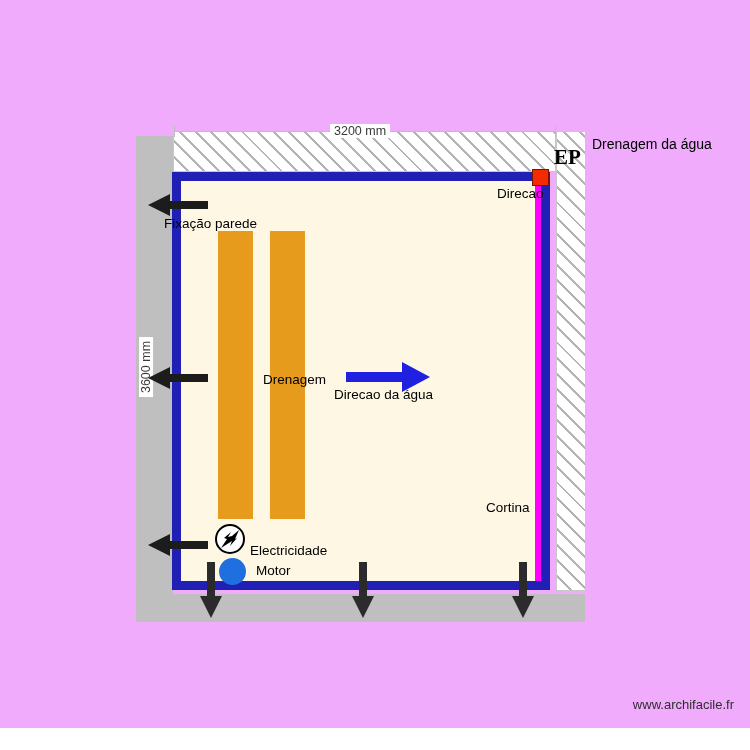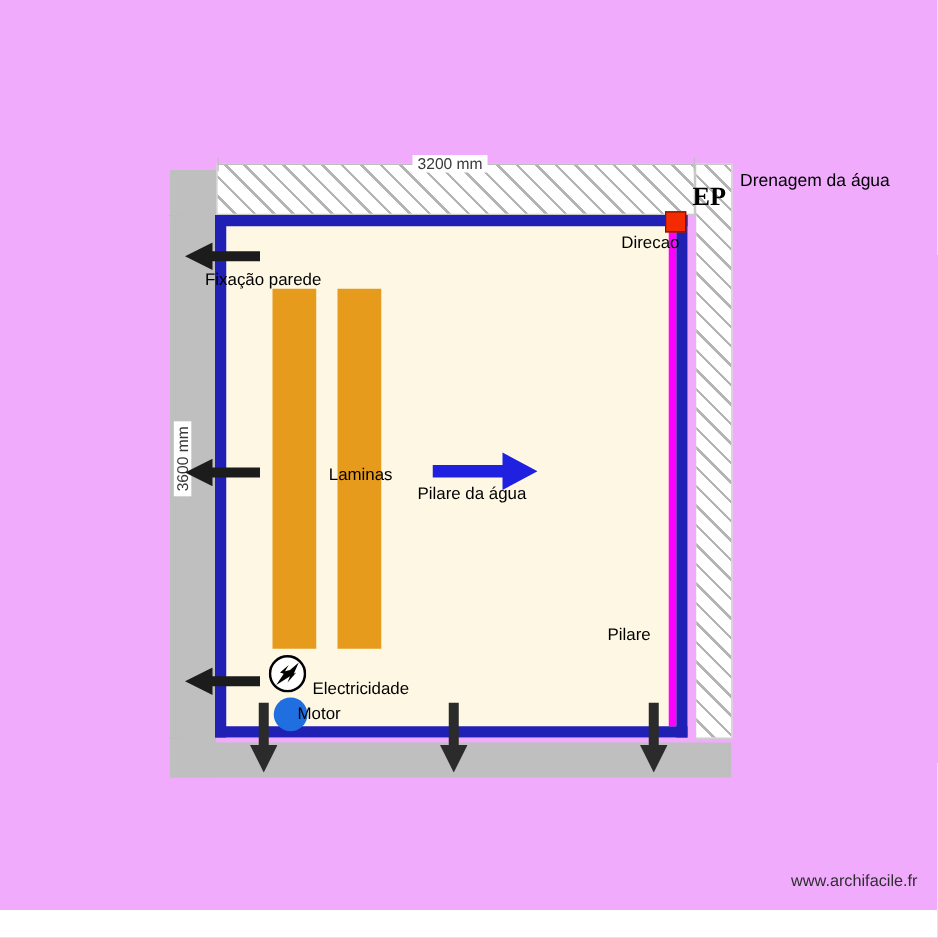--- a/index.html
+++ b/index.html
@@ -147,21 +147,21 @@
     font-size: 13.5px;
     color: #000000;
     white-space: nowrap;
   }
   #label-fixacao      { left: 164px; top: 216px; }
   #label-laminas      { left: 263px; top: 372px; }
   #label-direcao      { left: 334px; top: 387px; }
   #label-cortina      { left: 486px; top: 500px; }
   #label-pilare       { left: 497px; top: 186px; }
   #label-electricidade{ left: 250px; top: 543px; }
-  #label-motor        { left: 238px; top: 563px; }
+  #label-motor        { left: 256px; top: 563px; }
   #label-drenagem     { left: 592px; top: 136px; font-size: 14px; }
 
   #label-ep {
     position: absolute;
     left: 554px; top: 145px;
     font-family: "Liberation Serif", serif;
     font-weight: bold;
     font-size: 21px;
     color: #000000;
   }
@@ -233,23 +233,23 @@
   </svg>
 
   <svg id="electricity-symbol" viewBox="0 0 30 30">
     <circle cx="15" cy="15" r="14" fill="#ffffff" stroke="#000000" stroke-width="2"></circle>
     <path d="M 6 24 L 12 15 L 9 14 L 16 8 L 13 13 L 17 12 L 24 6 L 20 15 L 22 14 L 15 22 L 17 17 Z" fill="#000000"></path>
   </svg>
 
   <div id="motor-circle"></div>
 
   <div class="plan-label" id="label-fixacao">Fixação parede</div>
-  <div class="plan-label" id="label-laminas">Laminas</div>
-  <div class="plan-label" id="label-direcao">Pilare da água</div>
-  <div class="plan-label" id="label-cortina">Pilare</div>
+  <div class="plan-label" id="label-laminas">Drenagem</div>
+  <div class="plan-label" id="label-direcao">Direcao da água</div>
+  <div class="plan-label" id="label-cortina">Cortina</div>
   <div class="plan-label" id="label-pilare">Direcao</div>
   <div class="plan-label" id="label-electricidade">Electricidade</div>
   <div class="plan-label" id="label-motor">Motor</div>
   <div class="plan-label" id="label-drenagem">Drenagem da água</div>
   <div id="label-ep">EP</div>
 
   <div id="watermark">www.archifacile.fr</div>
 
 </div>
 

